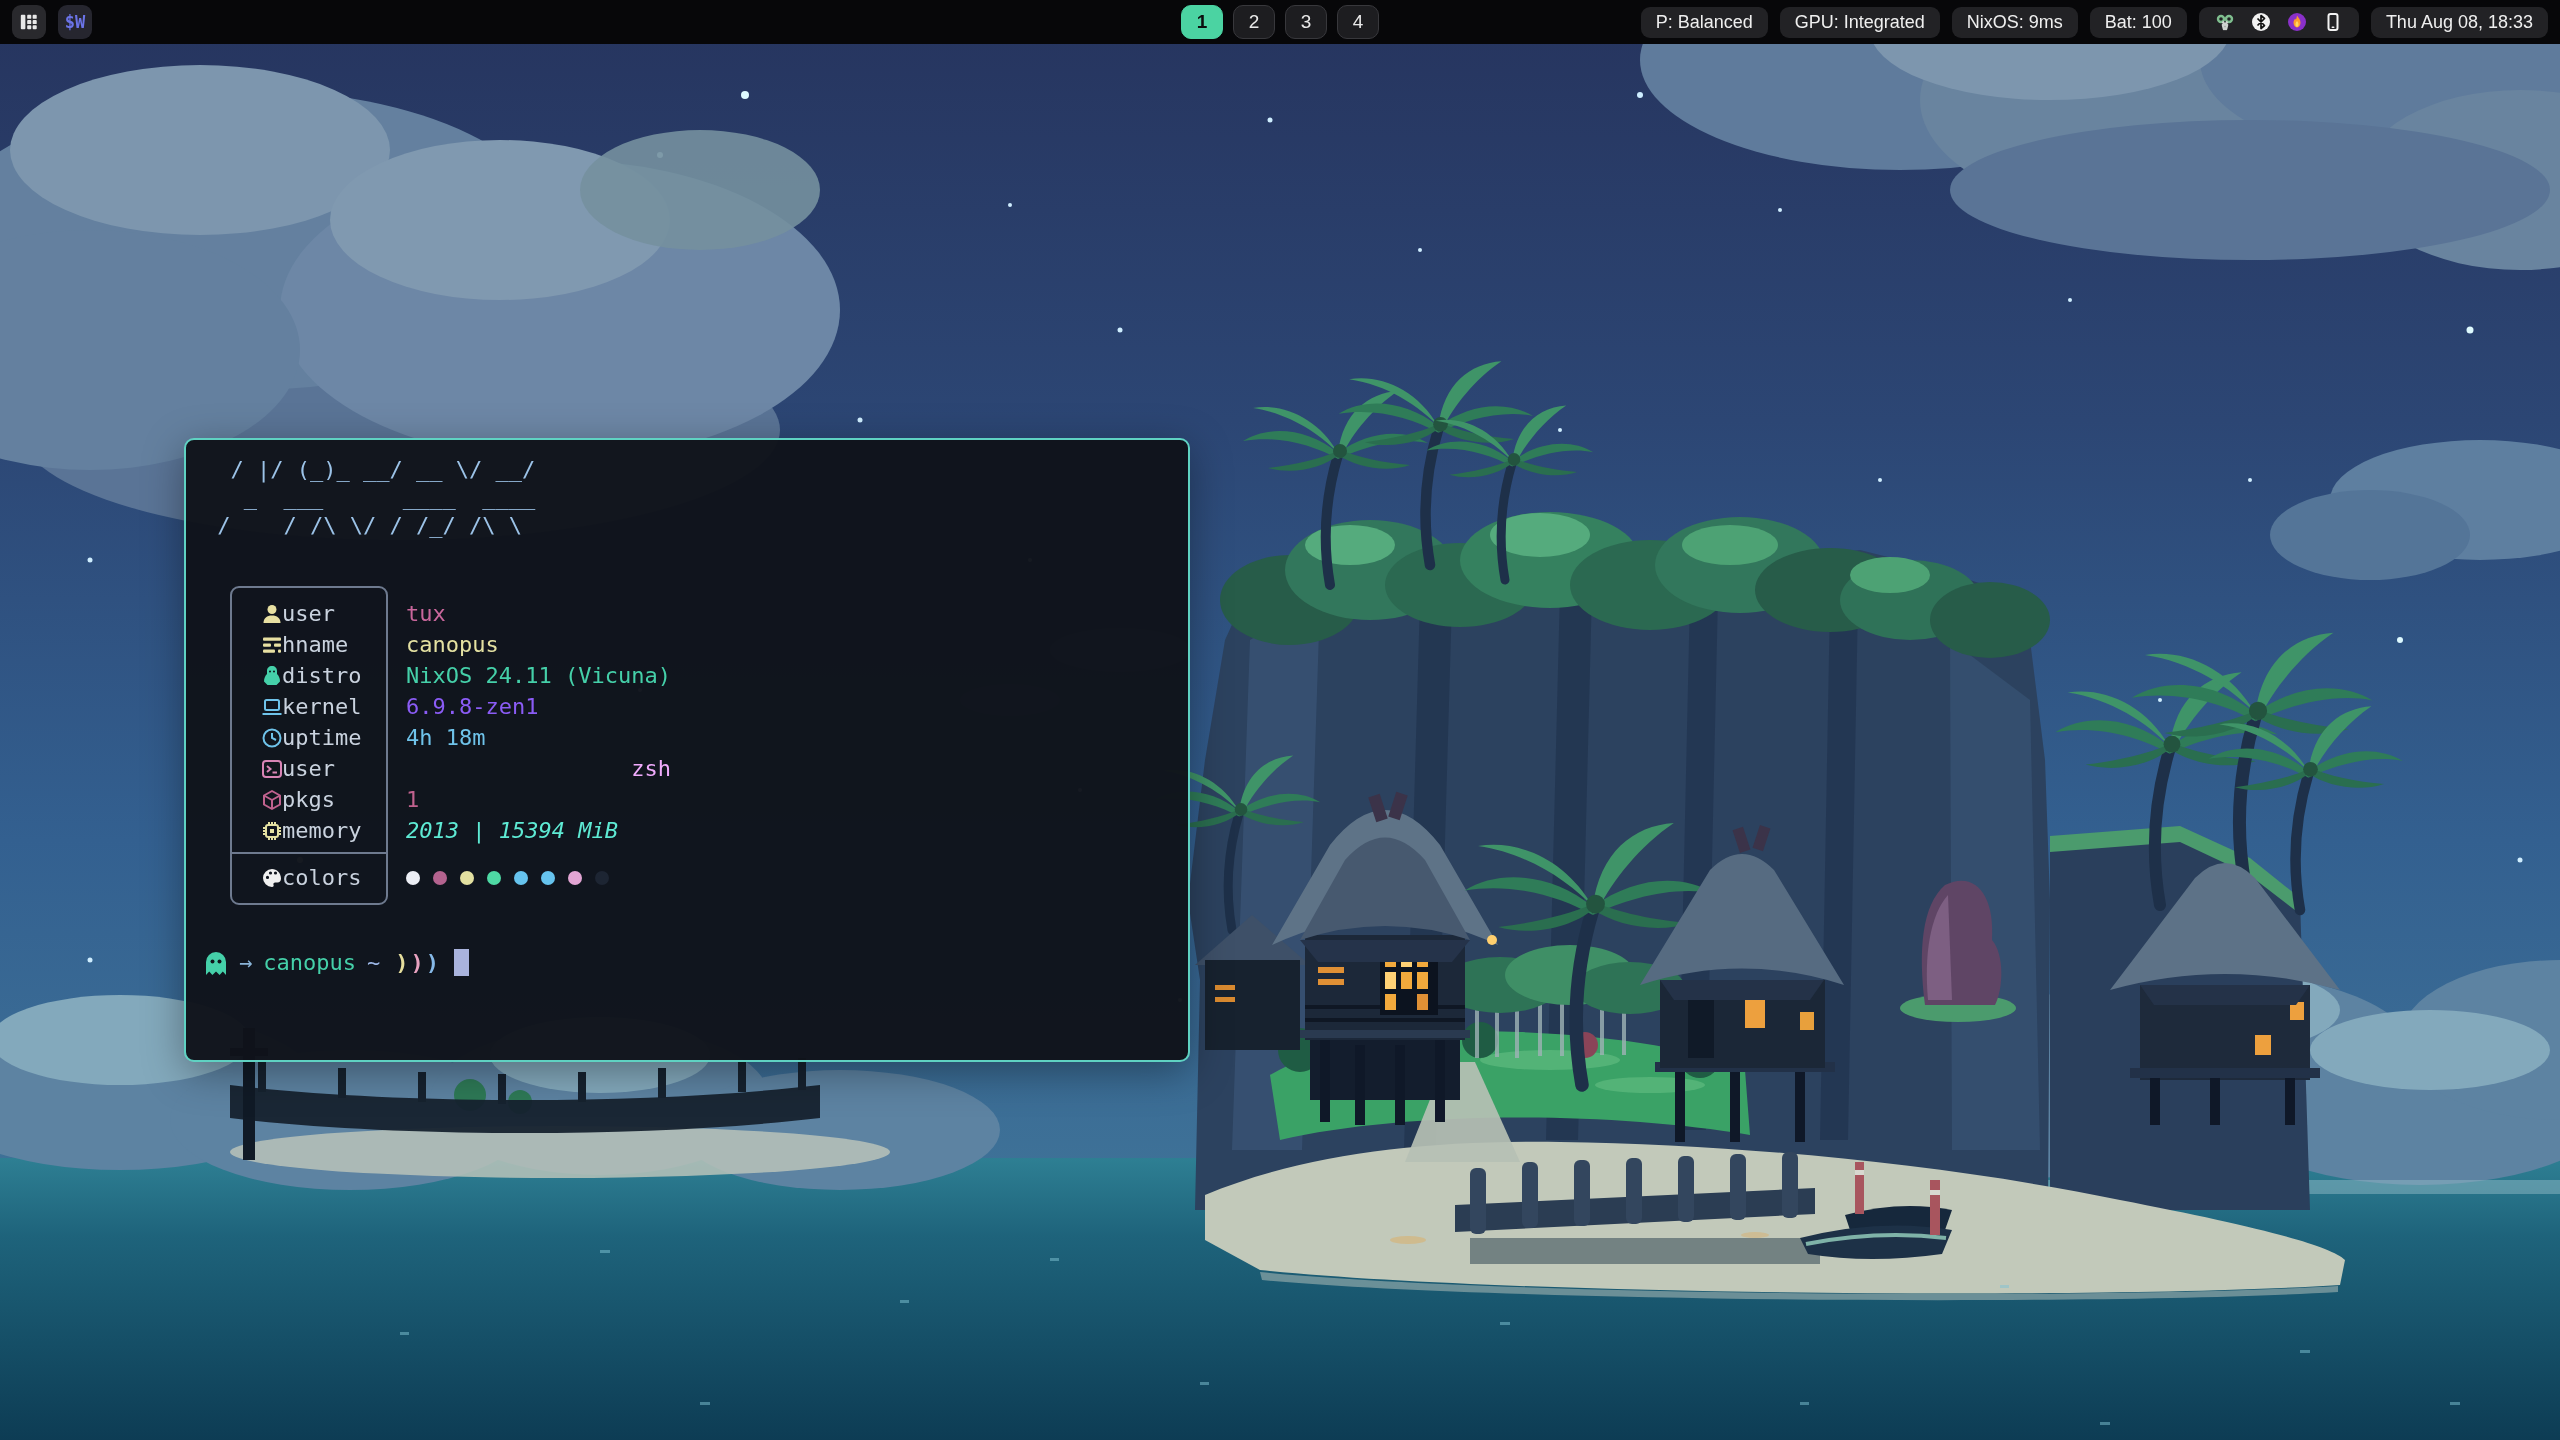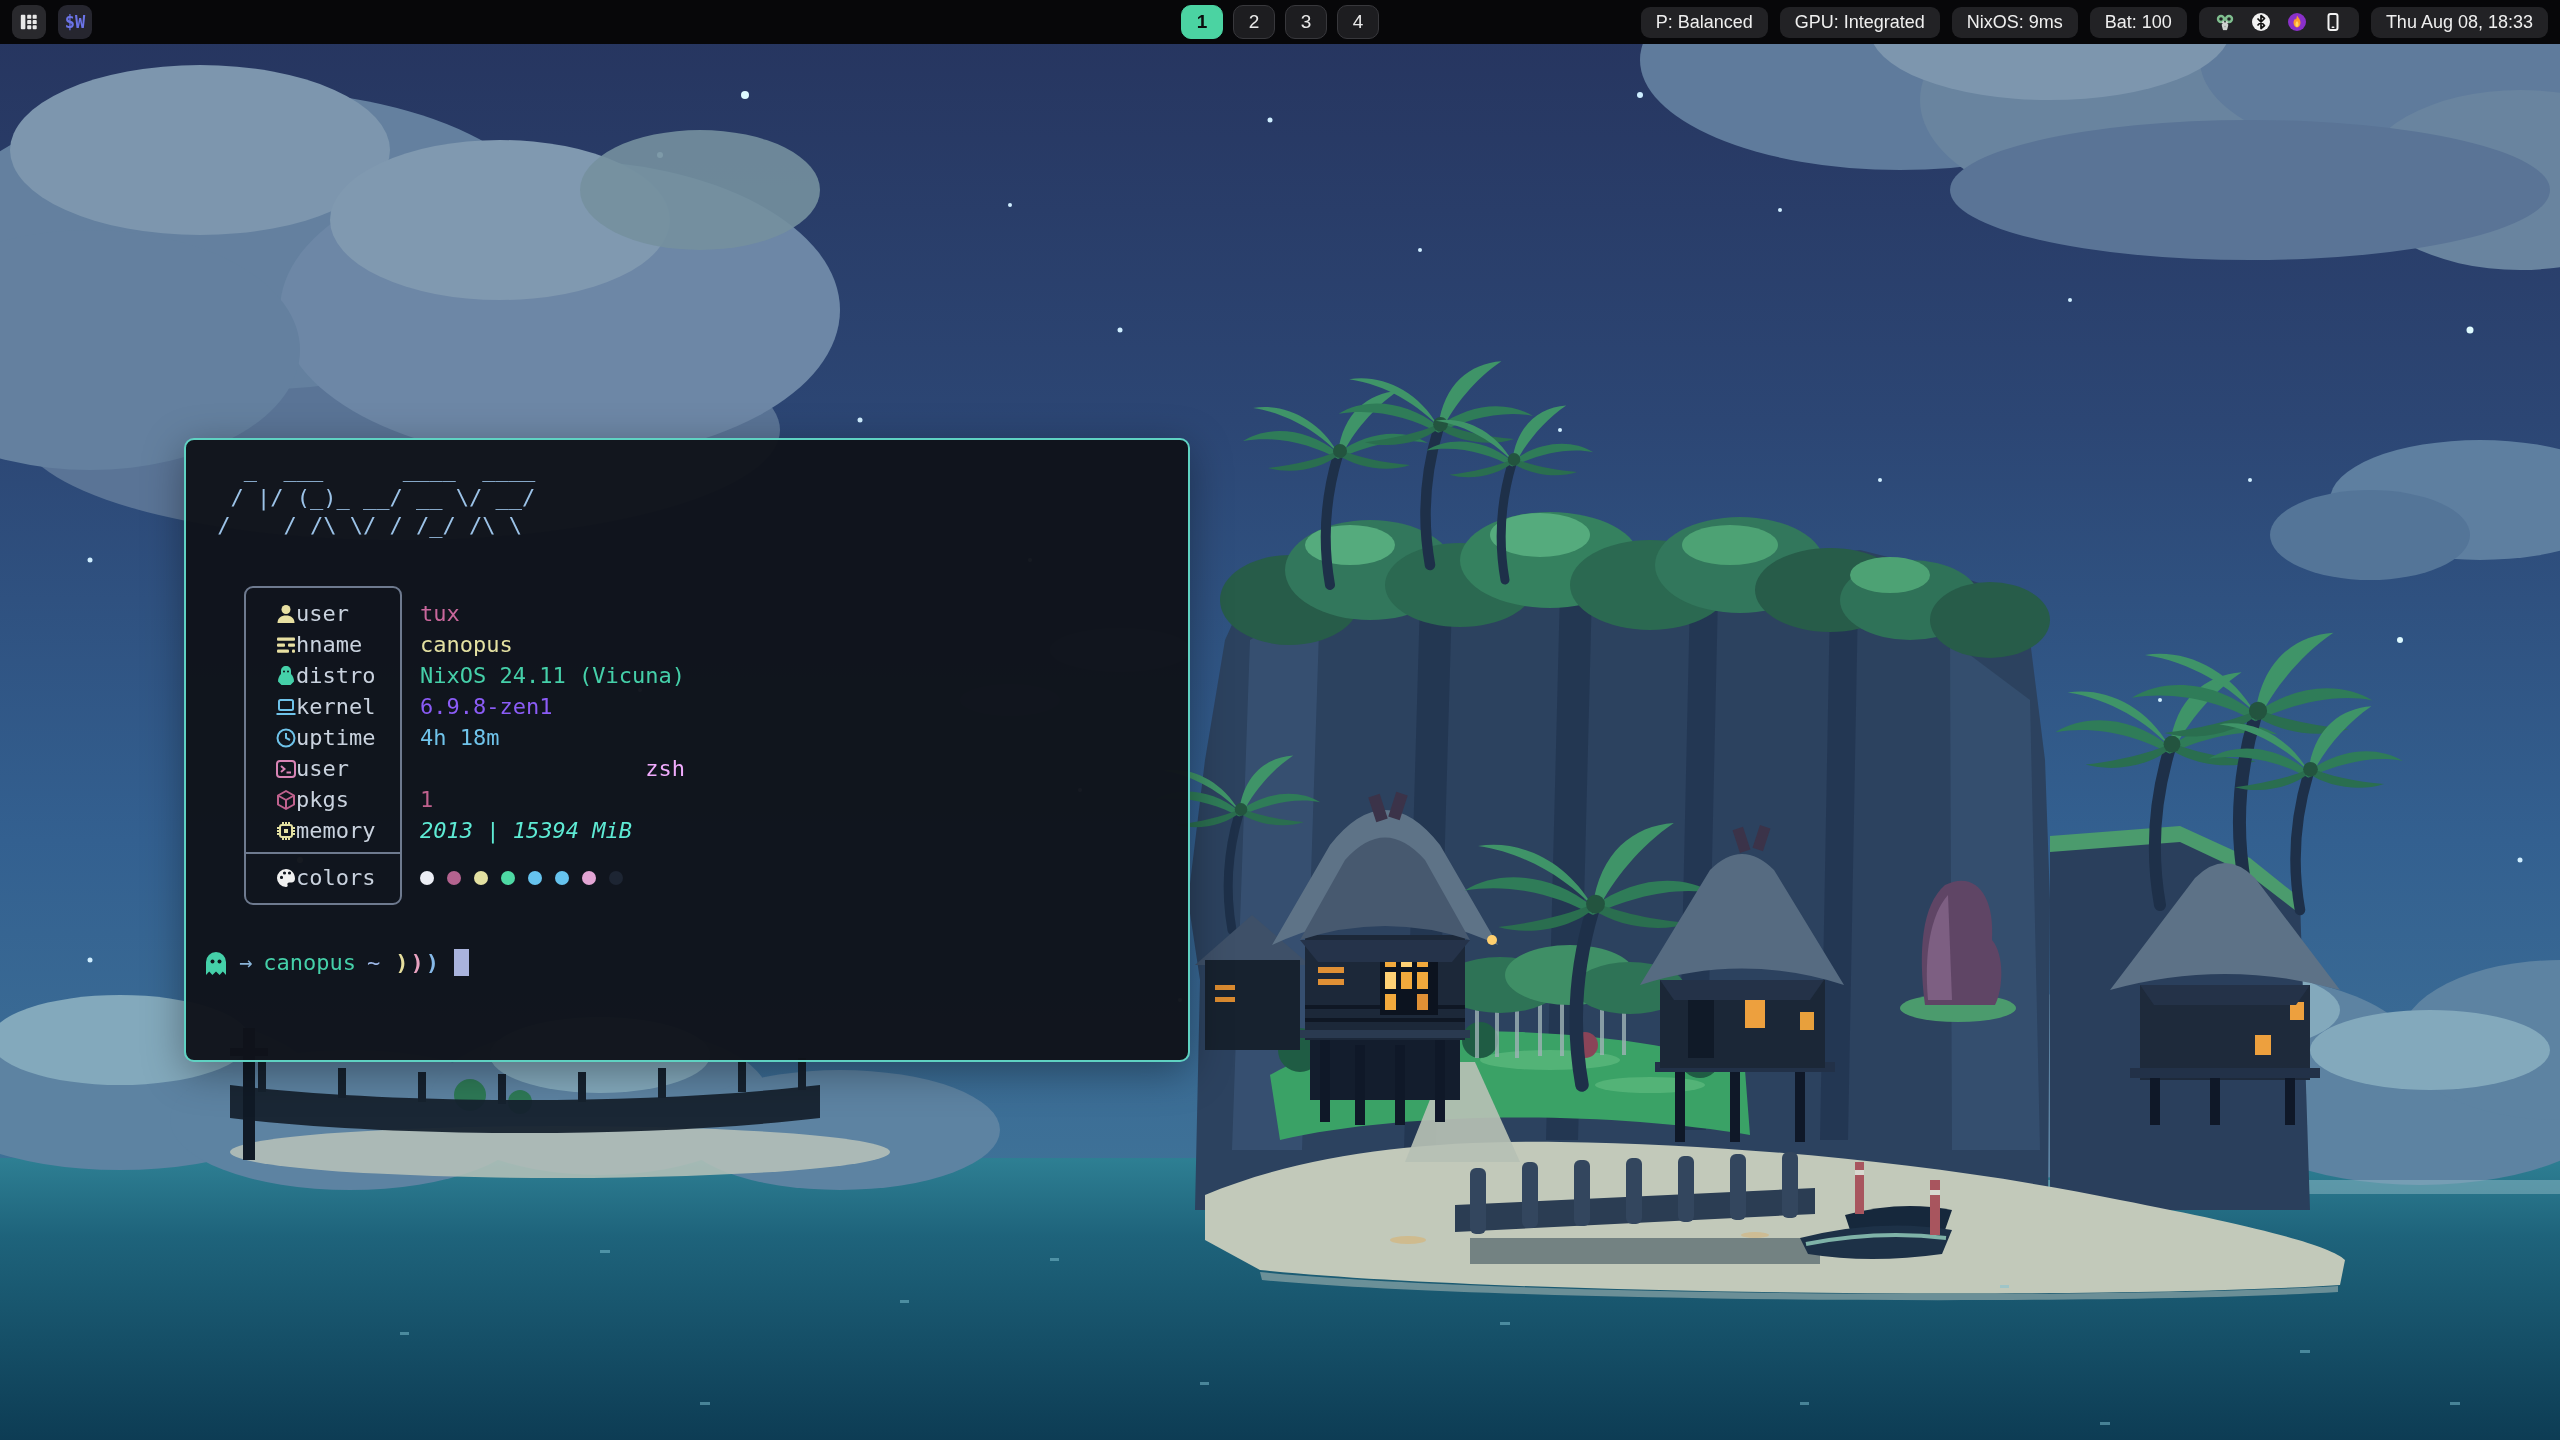--- a/index.html
+++ b/index.html
@@ -24,21 +24,21 @@
           align-items:center; gap:14px; color:#efefef; font-size:18px; cursor:pointer; white-space:nowrap; }
   .tray-ic { width:22px; height:22px; display:flex; align-items:center; justify-content:center; }
 
   
   .terminal { position:absolute; left:184px; top:438px; width:1006px; height:624px;
               background:rgba(15,19,26,0.97); border:2px solid #5fd2c2; border-radius:10px;
               padding:16px 18px; z-index:10;
               font-family:"DejaVu Sans Mono", monospace; font-size:22px; color:#c9d2de;
               box-shadow:0 10px 40px rgba(0,0,0,.35); }
   .ascii div { white-space:pre; line-height:28px; color:#9cc3e8; }
-  .fetch { display:flex; gap:18px; margin-top:46px; margin-left:40px; }
+  .fetch { display:flex; gap:18px; margin-top:46px; margin-left:26px; }
   .info-box { width:158px; border:2px solid #6e7a8f; border-radius:9px; padding:10px 0; }
   .info-row { height:31px; display:flex; align-items:center; }
   .info-row .ic { width:24px; height:24px; margin:0 12px 0 14px; flex:0 0 24px; }
   .divider { border-top:2px solid #6e7a8f; margin:6px 0 8px 0; }
   .values { padding-top:12px; }
   .values div { height:31px; line-height:31px; white-space:pre; }
   .palette-row { display:flex; align-items:center; gap:13px; height:31px; margin-top:16px; }
   .dot { width:14px; height:14px; border-radius:50%; display:inline-block; }
   .prompt { display:flex; align-items:center; gap:11px; margin-top:44px; }
   .prompt .chev { font-weight:bold; }
@@ -427,22 +427,22 @@
       </span>
     </div>
     <div class="pill">
         <span>Thu Aug 08, 18:33</span>
       </div>
   </div>
 </div>
 
 <div class="terminal">
   <div class="ascii">
+    <div>  / |/ (_)_ __/ __ \/ __/</div>
     <div>   _  ___      ____  ____</div>
-    <div>  / |/ (_)_ __/ __ \/ __/</div>
     <div> /    / /\ \/ / /_/ /\ \</div>
   </div>
 
   <div class="fetch">
     <div class="info-box">
       <div class="info-row">
         <span class="ic" style="color: rgb(232, 224, 162);">
           <svg class="ic" width="24" height="24" viewBox="0 0 24 24" fill="currentColor">
               <circle cx="12" cy="7.5" r="4.5"></circle>
               <path d="M3.5,21 C3.5,16 7,13.5 12,13.5 C17,13.5 20.5,16 20.5,21 Z"></path>

